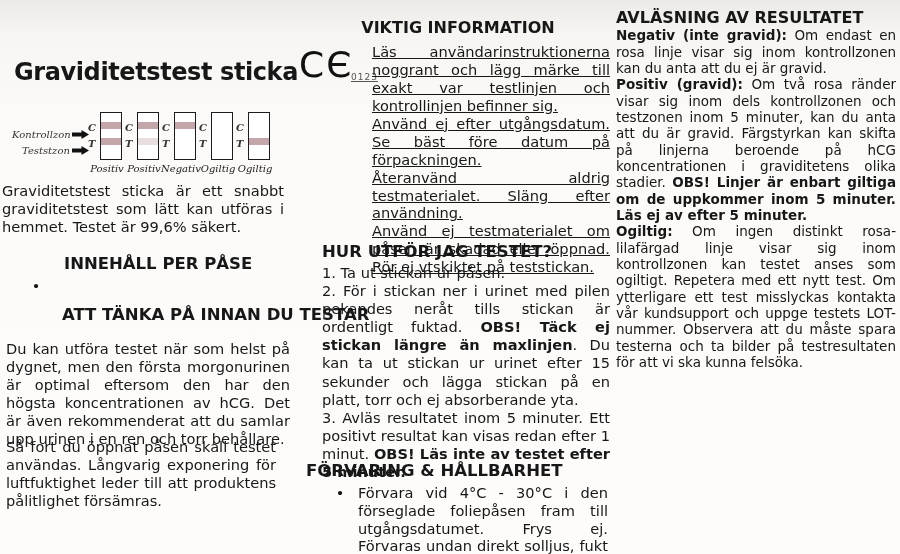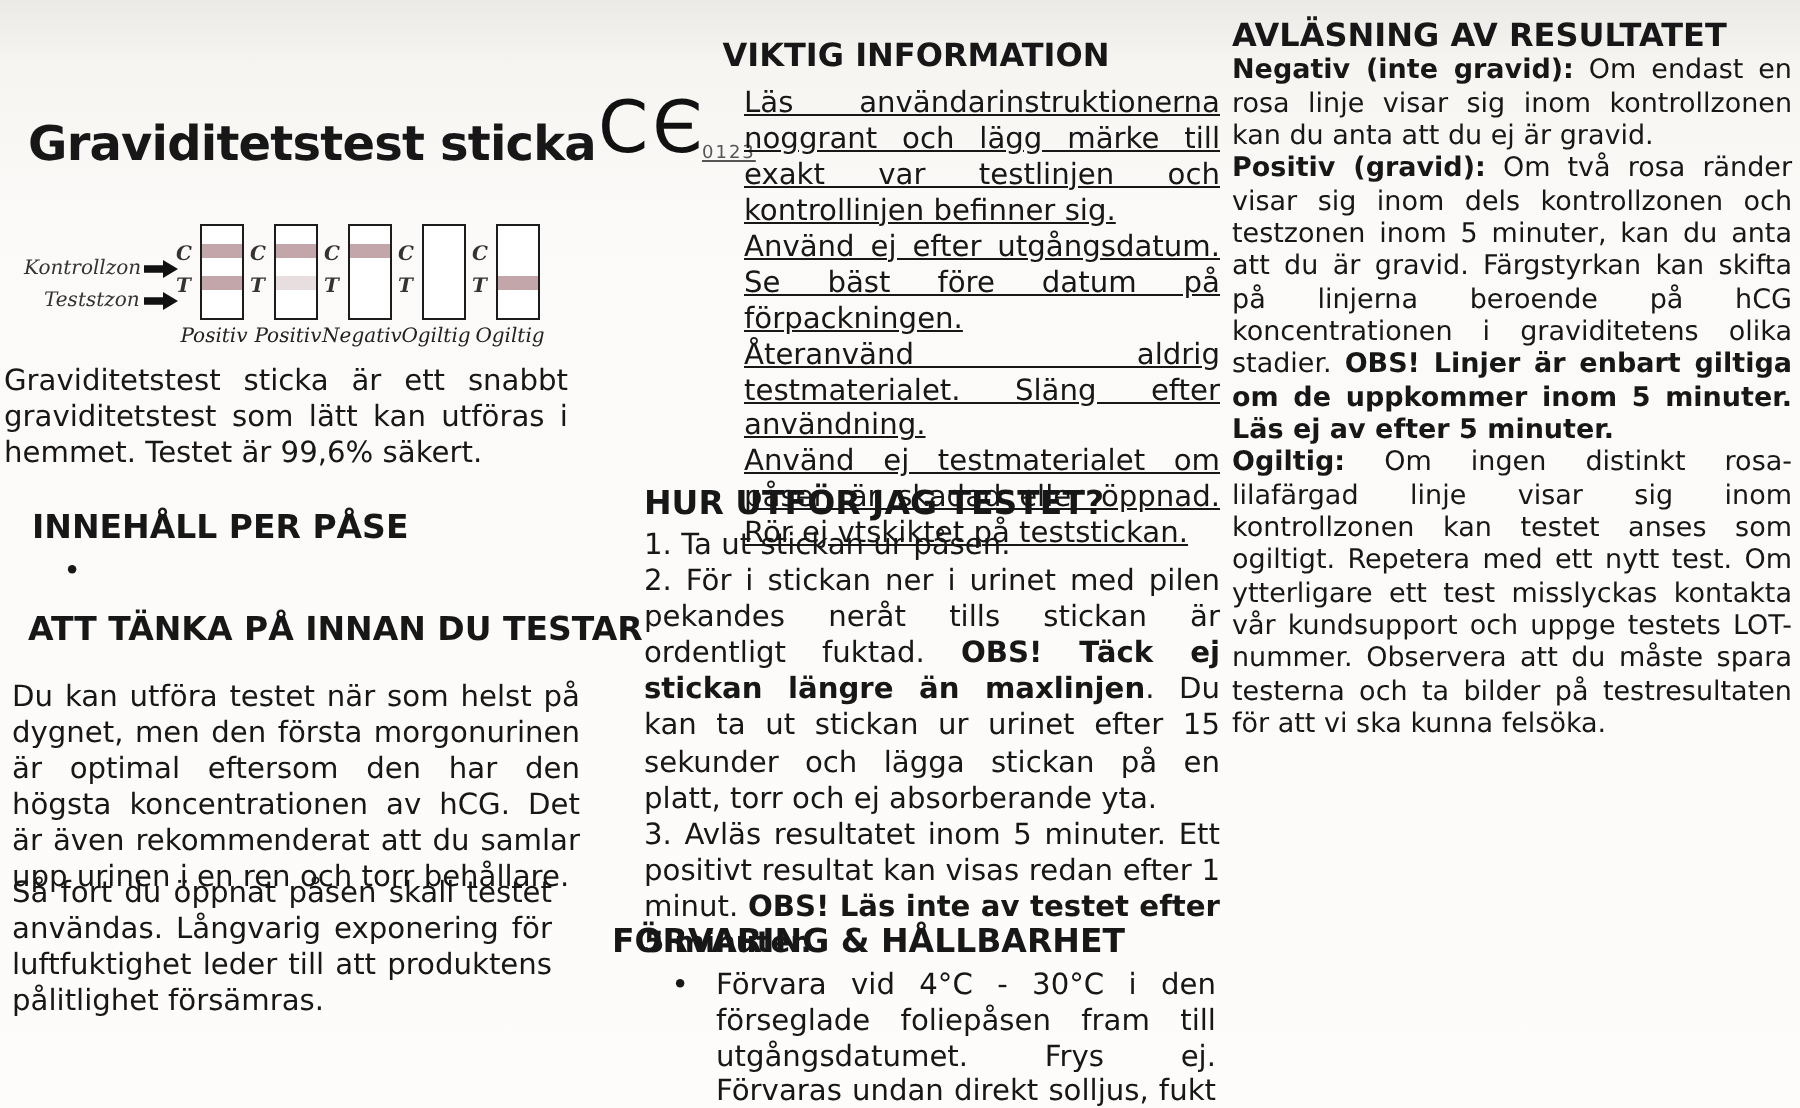--- a/index.html
+++ b/index.html
@@ -31,21 +31,21 @@
   .strip-body{position:absolute;left:12px;top:0;width:20px;height:46px;background:#fff;border:1.4px solid #1c1c1c;}
   .band{position:absolute;left:0;width:100%;height:7px;}
   .band-c{top:9px;}
   .band-t{top:25px;}
   .band-strong{background:var(--band-strong,#c2a6aa);}
   .band-faint{background:var(--band-faint,#e9dedf);}
   .strip-result{position:absolute;top:51px;left:-14px;width:66px;text-align:center;font-size:10px;color:#222;}
   
   .lp{position:absolute;font-size:14.6px;line-height:1.24;text-align:justify;}
   #p-intro{left:2px;top:182px;width:282px;}
-  .lhead{position:absolute;font-weight:bold;font-size:16.5px;white-space:nowrap;}
+  .lhead{position:absolute;font-weight:bold;font-size:16.5px;white-space:nowrap;margin-left:48px;}
   #h-innehall{left:16px;top:254px;}
   #b-innehall{left:18px;top:277px;width:270px;position:absolute;display:flex;font-size:14.6px;line-height:1.22;}
   #h-tanka{left:14px;top:305px;}
   #p-tanka{left:6px;top:340px;width:284px;}
   #p-safort{left:6px;top:438px;width:270px;}
   #p-oppna{left:6px;top:486px;width:260px;}
   .bullet-dot{width:36px;text-align:center;flex:0 0 36px;}
   .bullet-text{flex:1;}
   
   #h-viktig{position:absolute;left:308px;top:18px;width:300px;text-align:center;font-weight:bold;font-size:16px;}

